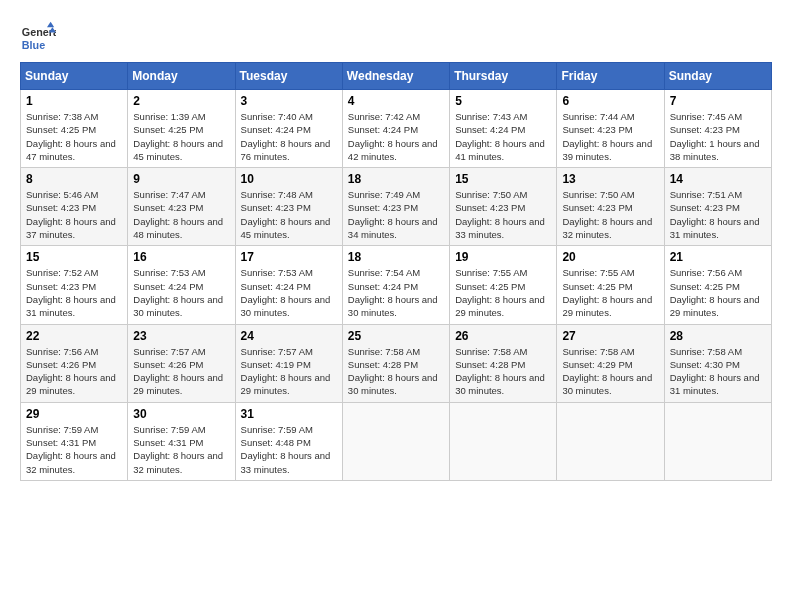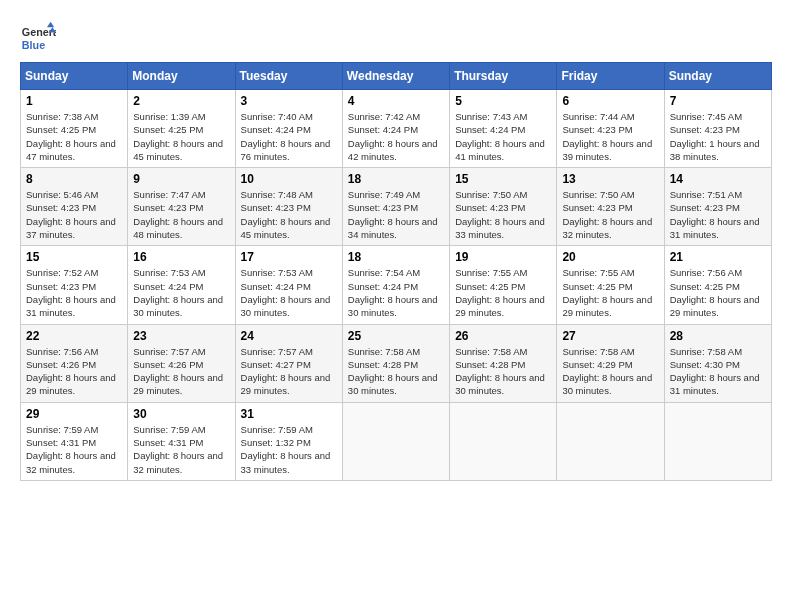--- a/index.html
+++ b/index.html
@@ -307,21 +307,21 @@
         <div class="day-info">
           <span>Sunrise: </span><span>7:57 AM</span><br>
           <span>Sunset: </span><span>4:26 PM</span><br>
           <span>Daylight: 8 hours and 29 minutes.</span>
         </div>
       </td>
         <td>
         <span class="day-number">24</span>
         <div class="day-info">
           <span>Sunrise: </span><span>7:57 AM</span><br>
-          <span>Sunset: </span><span>4:27 PM</span><br>
+          <span>Sunset: </span><span>4:19 PM</span><br>
           <span>Daylight: 8 hours and 29 minutes.</span>
         </div>
       </td>
         <td>
         <span class="day-number">25</span>
         <div class="day-info">
           <span>Sunrise: </span><span>7:58 AM</span><br>
           <span>Sunset: </span><span>4:28 PM</span><br>
           <span>Daylight: 8 hours and 30 minutes.</span>
         </div>
@@ -365,21 +365,21 @@
         <div class="day-info">
           <span>Sunrise: </span><span>7:59 AM</span><br>
           <span>Sunset: </span><span>4:31 PM</span><br>
           <span>Daylight: 8 hours and 32 minutes.</span>
         </div>
       </td>
         <td>
         <span class="day-number">31</span>
         <div class="day-info">
           <span>Sunrise: </span><span>7:59 AM</span><br>
-          <span>Sunset: </span><span>1:32 PM</span><br>
+          <span>Sunset: </span><span>4:48 PM</span><br>
           <span>Daylight: 8 hours and 33 minutes.</span>
         </div>
       </td>
         <td class="empty-cell"></td>
         <td class="empty-cell"></td>
         <td class="empty-cell"></td>
         <td class="empty-cell"></td>
       </tr>
     </tbody>
 </table>

